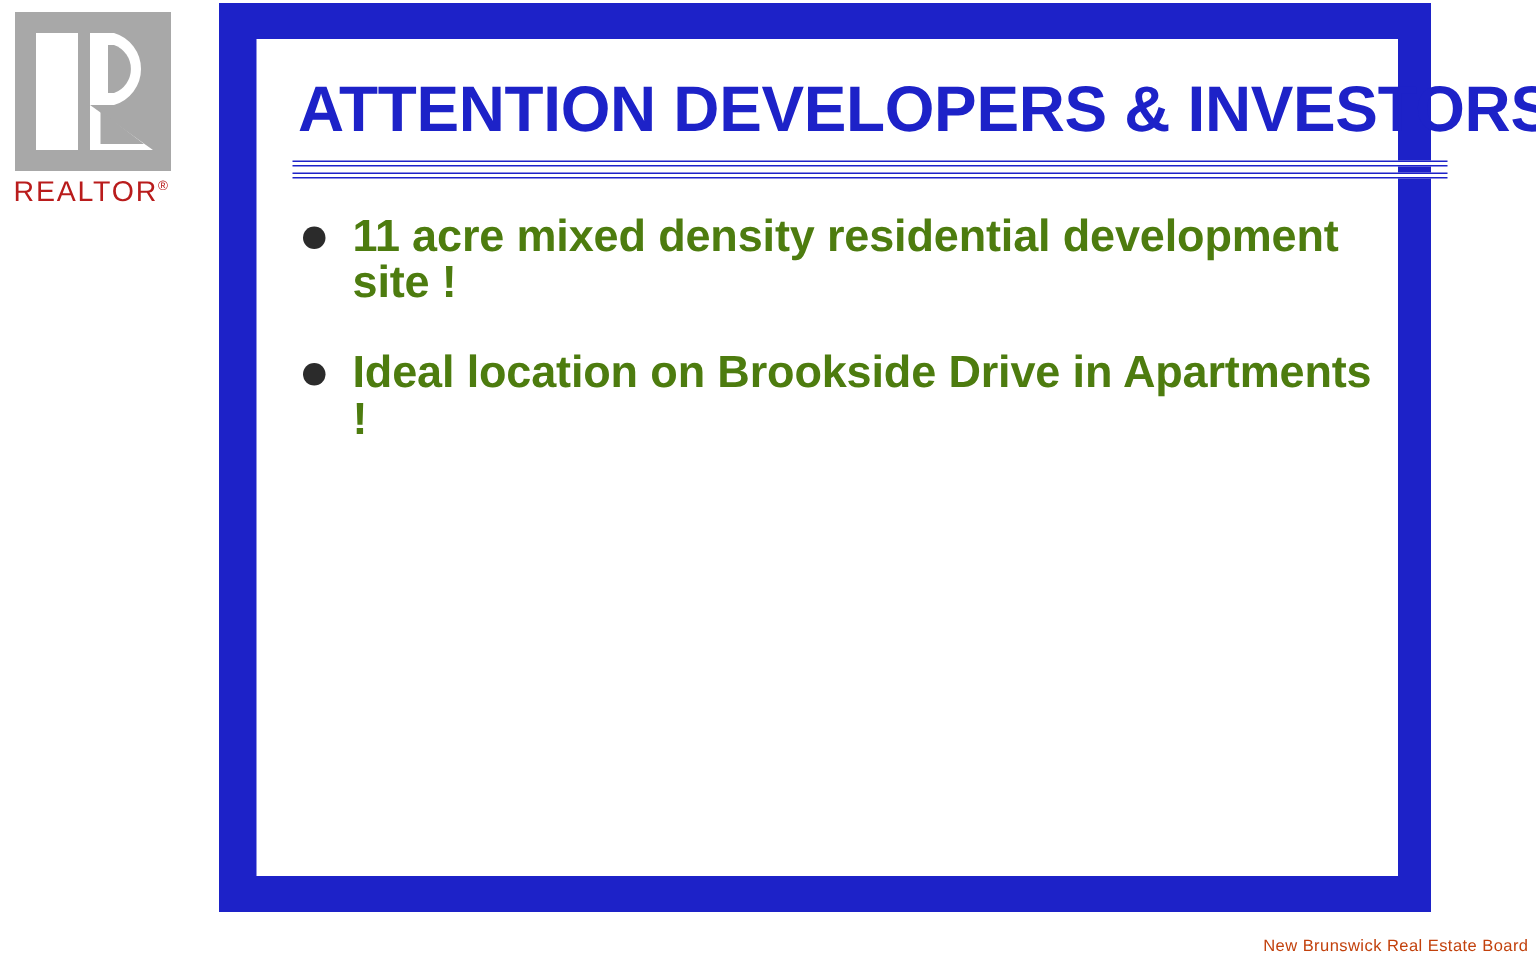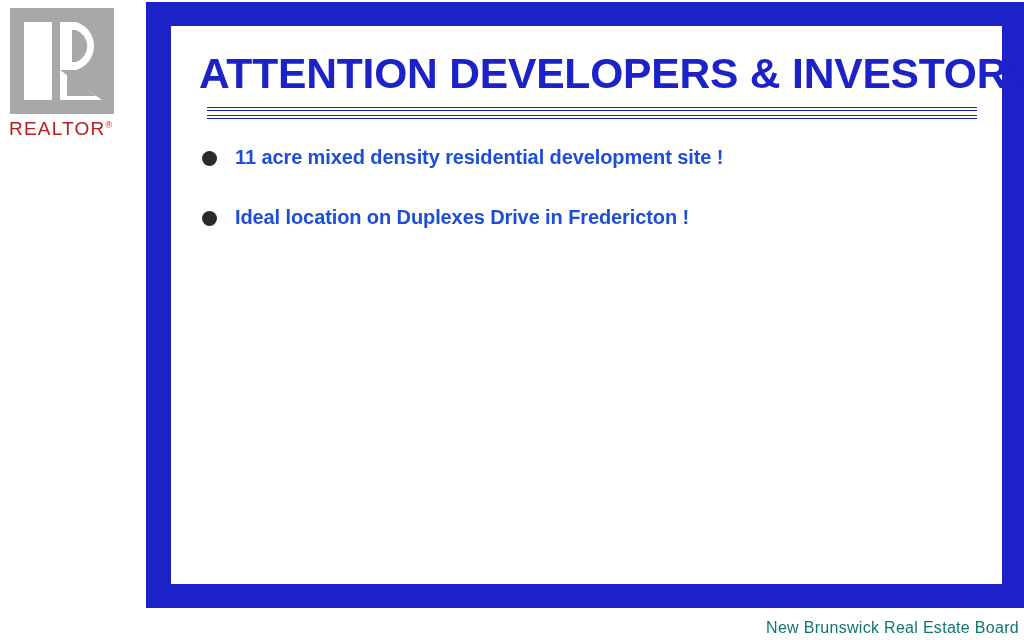--- a/index.html
+++ b/index.html
@@ -55,21 +55,21 @@
     font-size: 9px;
     vertical-align: super;
     letter-spacing: 0;
   }
 
   
   .flyer {
     position: absolute;
     left: 146px;
     top: 2px;
-    width: 878px;
+    width: 808px;
     height: 606px;
     background: #1d22c8;
     box-sizing: border-box;
     padding: 24px 22px 24px 25px;
   }
   .flyer-inner {
     width: 100%;
     height: 100%;
     background: #ffffff;
     box-sizing: border-box;
@@ -113,24 +113,24 @@
   .bullet-list {
     list-style: none;
     margin: 0;
     padding: 0;
     margin-top: 22px;
   }
   .bullet-item {
     position: relative;
     padding-left: 40px;
     margin-bottom: 29px;
-    color: #1d4ed8;
+    color: #4d7c0f;
     font-family: "Liberation Sans", sans-serif;
     font-weight: bold;
-    font-size: 20px;
+    font-size: 30px;
     line-height: 31px;
     letter-spacing: -0.1px;
   }
   .bullet-item:last-child { margin-bottom: 0; }
   .bullet-dot {
     position: absolute;
     left: 7px;
     top: 9px;
     width: 15px;
     height: 15px;
@@ -138,23 +138,23 @@
     background: #2b2b2b;
   }
   .bullet-text { display: block; }
 
   
   .credit {
     position: absolute;
     right: 5px;
     bottom: 3px;
     font-family: "Liberation Sans", sans-serif;
-    font-size: 16px;
+    font-size: 11px;
     letter-spacing: 0.3px;
-    color: #0f766e;
+    color: #c2410c;
     white-space: nowrap;
   }
 </style>
 </head>
 <body>
 
 <div id="canvas">
 
   <div class="logo-wrap">
     <div class="logo-mark">
@@ -179,21 +179,21 @@
         <div class="rule r2"></div>
       </div>
 
       <ul class="bullet-list">
         <li class="bullet-item">
           <span class="bullet-dot"></span>
           <span class="bullet-text">11 acre mixed density residential development site !</span>
         </li>
         <li class="bullet-item">
           <span class="bullet-dot"></span>
-          <span class="bullet-text">Ideal location on Duplexes Drive in Fredericton !</span>
+          <span class="bullet-text">Ideal location on Brookside Drive in Apartments !</span>
         </li>
       </ul>
 
     </div>
   </div>
 
   <div class="credit">New Brunswick Real Estate Board</div>
 
 </div>
 

